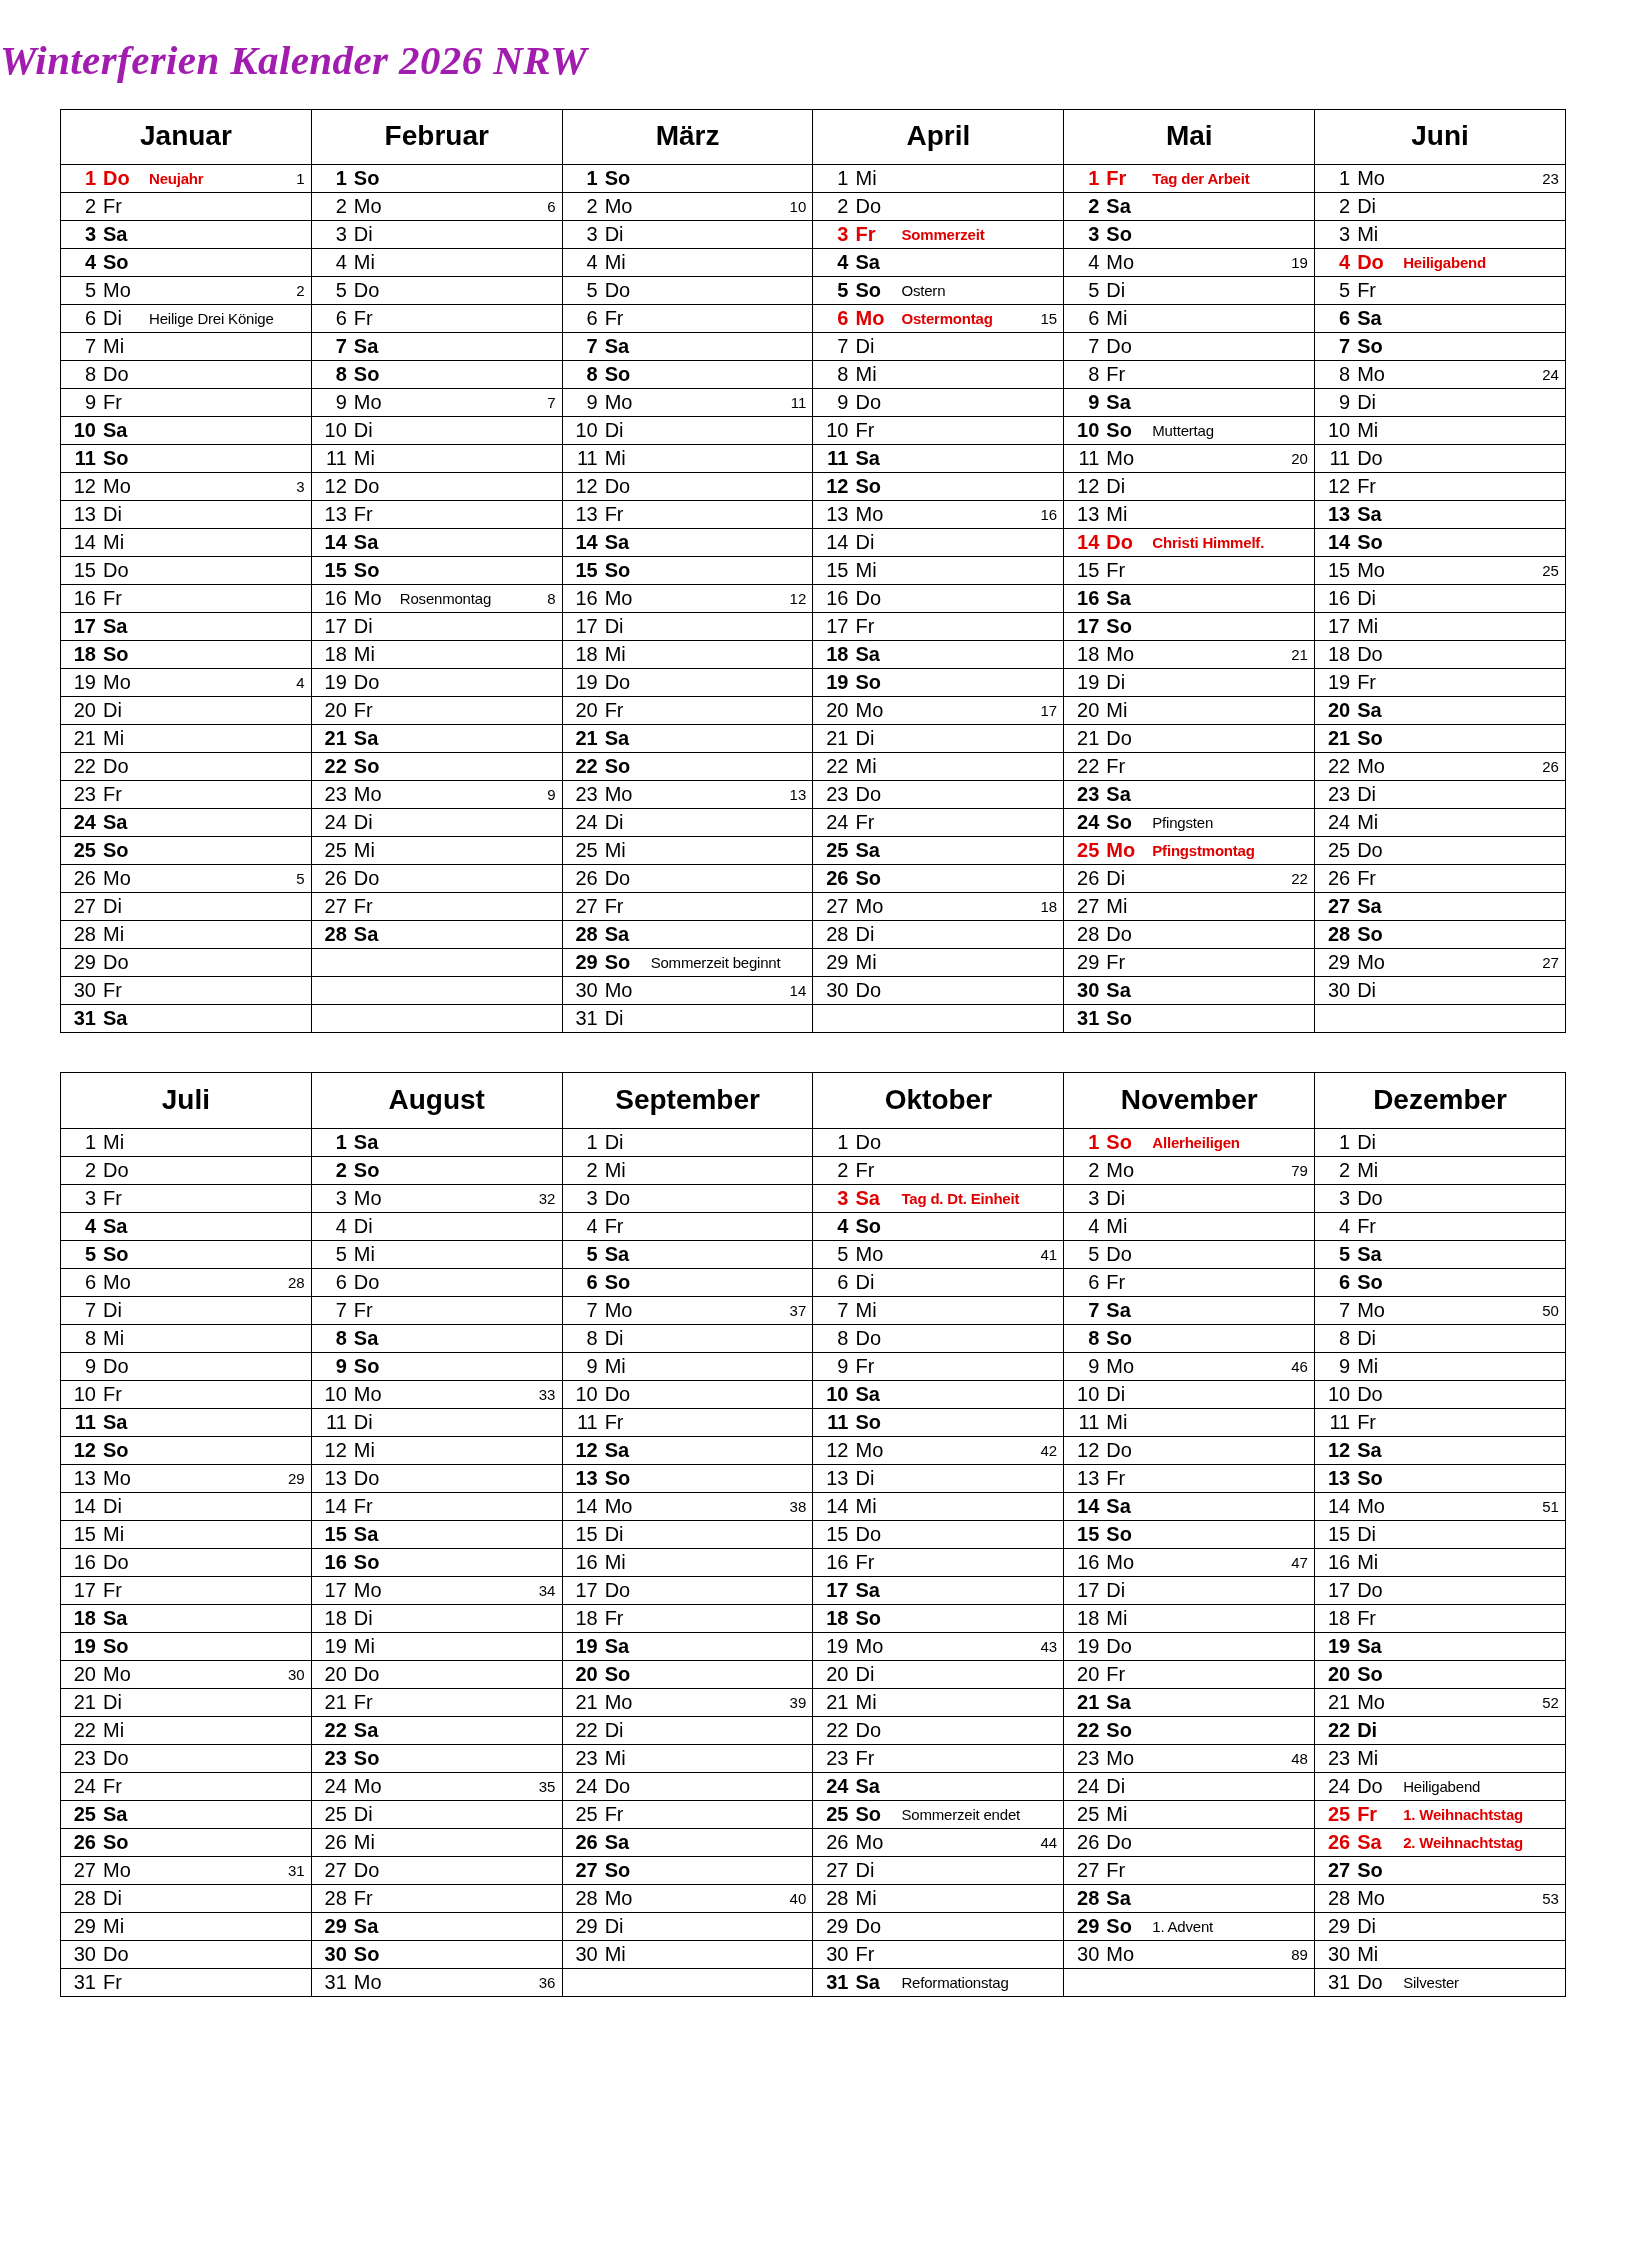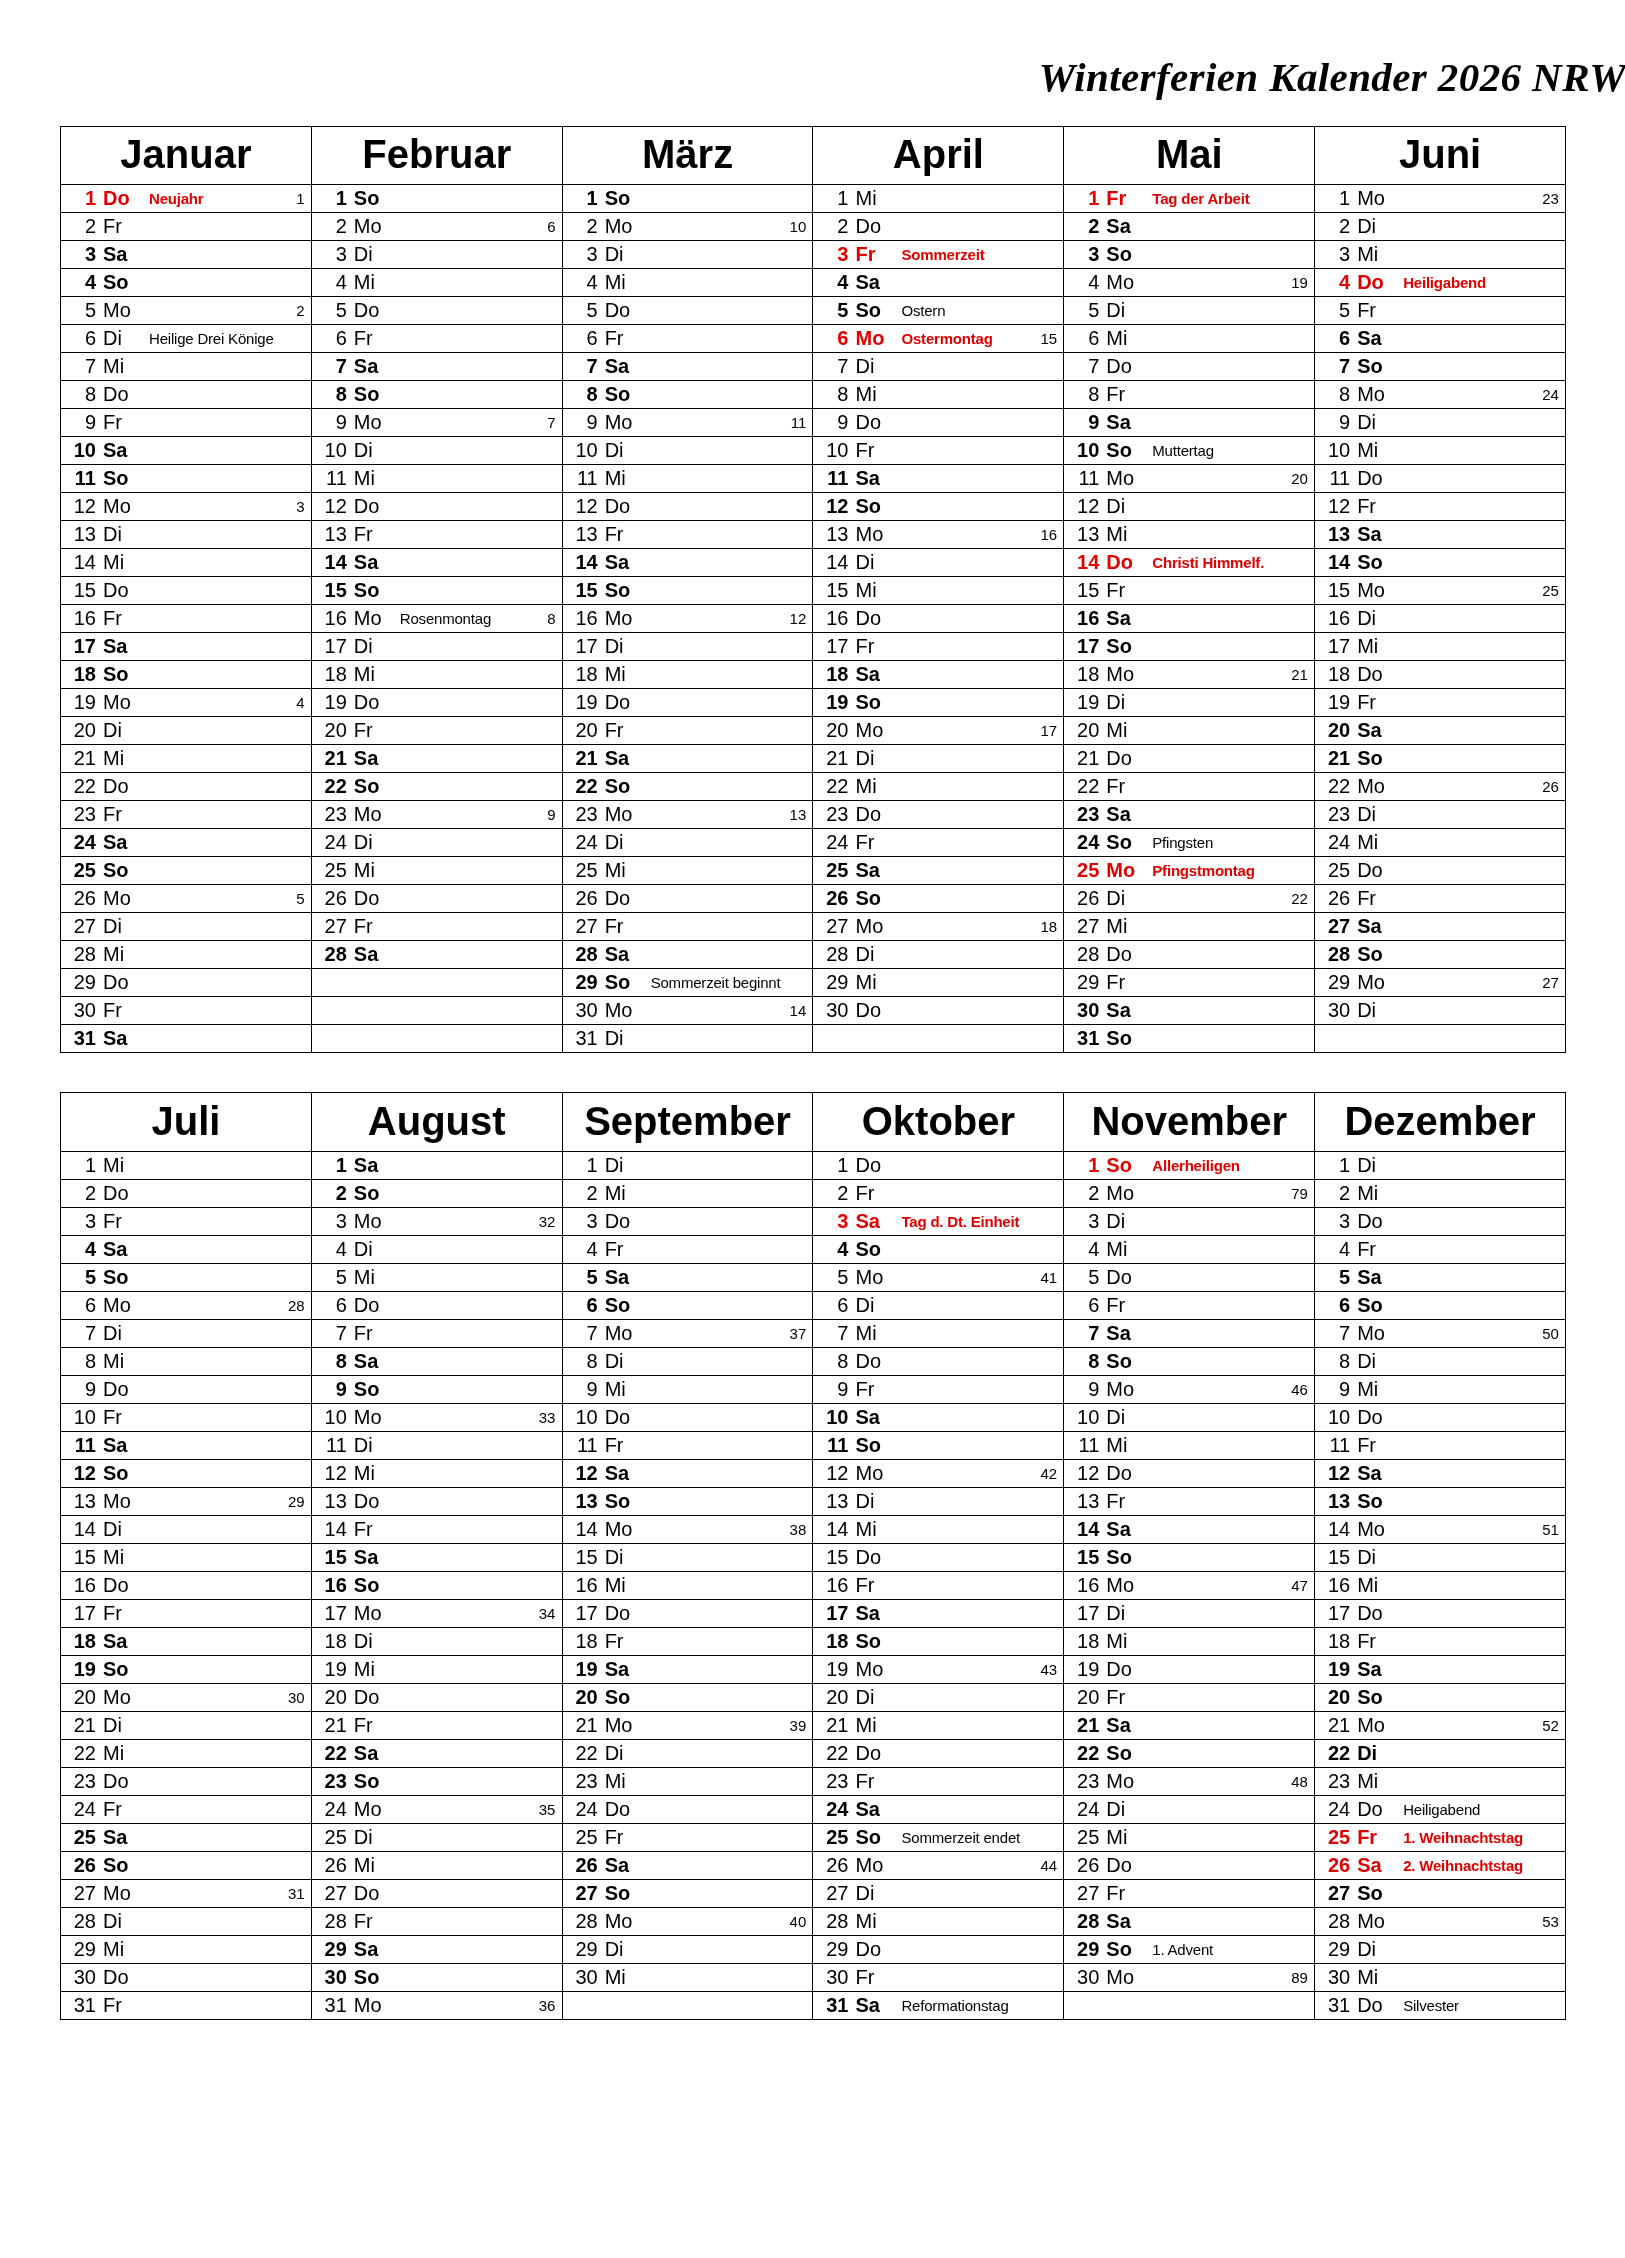--- a/index.html
+++ b/index.html
@@ -10,45 +10,45 @@
     -webkit-font-smoothing:antialiased;
   }
   .page{
     width:1626px;
     min-height:2258px;
     box-sizing:border-box;
     padding:0;
     position:relative;
   }
   .title{
-    text-align:right;
+    text-align:left;
     font-family:"Liberation Serif", serif;
     font-weight:bold;
     font-style:italic;
     font-size:41px;
     letter-spacing:0.4px;
-    padding-top:53px;
+    padding-top:36px;
     padding-bottom:25px;
-    color:#000000;
+    color:#a21caf;
   }
   .halfwrap{
     padding:0 60px;
     box-sizing:border-box;
   }
   table.cal{
     border-collapse:collapse;
     width:100%;
     table-layout:fixed;
     border:1.8px solid #000;
   }
   table.cal col{width:16.6666%;}
   table.cal th{
     border:1.8px solid #000;
     text-align:center;
-    font-size:40px;
+    font-size:28px;
     font-weight:bold;
     font-family:"Liberation Sans", sans-serif;
     padding:5.3px 0 7px 0;
     background:#ffffff;
     color:#000;
     height:42px;
   }
   table.cal td{
     border-left:1.8px solid #000;
     border-right:1.8px solid #000;

